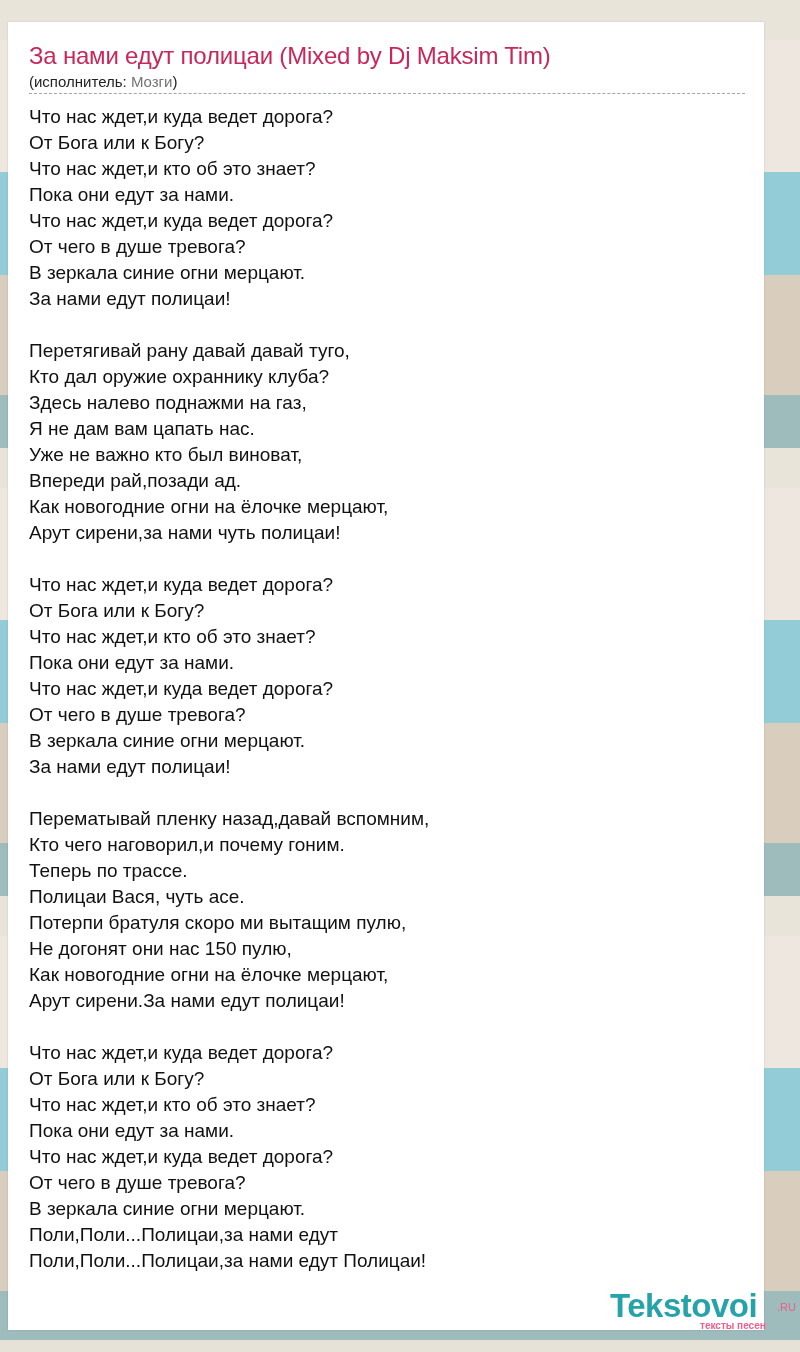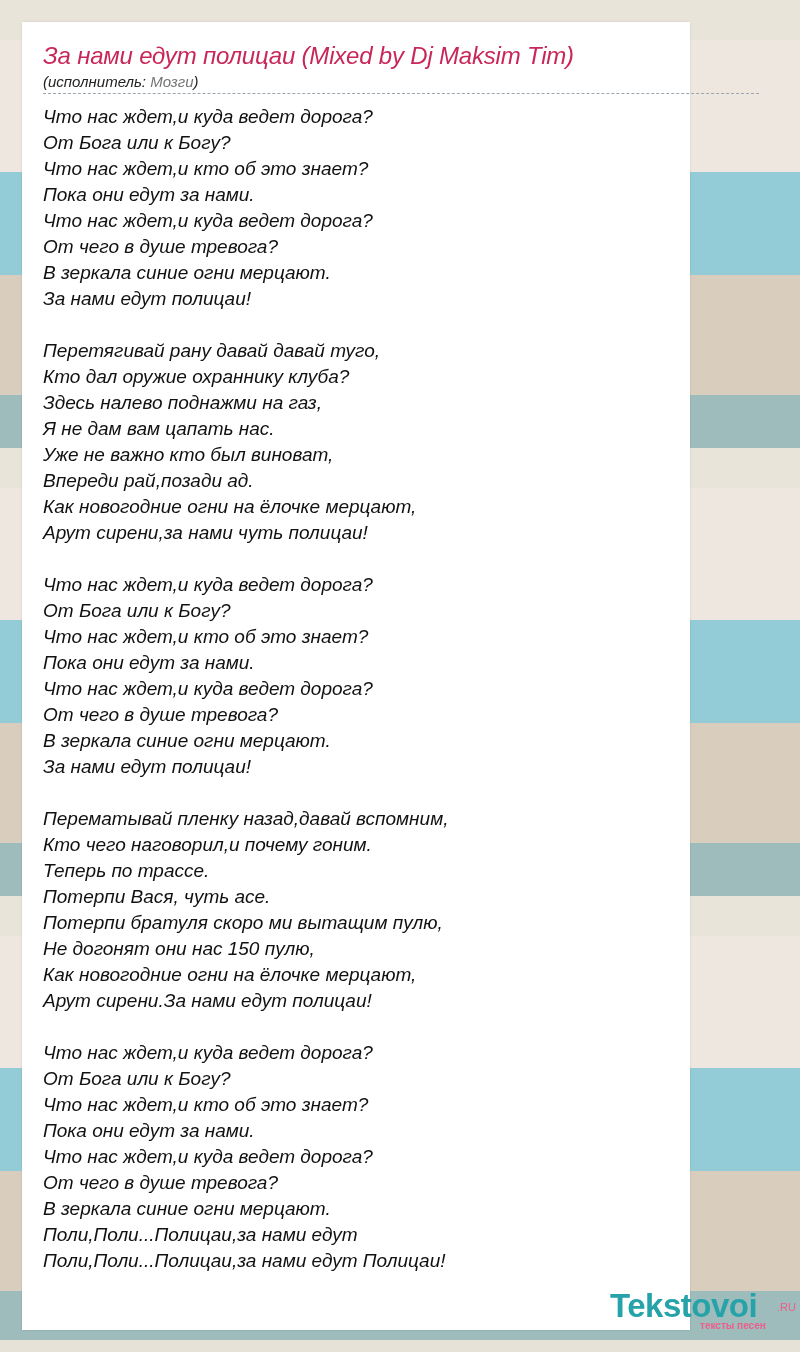--- a/index.html
+++ b/index.html
@@ -12,24 +12,23 @@
         #eee7df 40px, #eee7df 172px,
         #93ccd6 172px, #93ccd6 275px,
         #d9cdbd 275px, #d9cdbd 395px,
         #9dbcbb 395px, #9dbcbb 450px,
         #e9e4da 450px, #e9e4da 500px,
         #eee7df 500px, #eee7df 620px);
     background-size: 800px 448px;
   }
   .bottom-strip { position: absolute; left: 0; top: 1340px; width: 800px; height: 12px; background: #e7e2d8; }
   .card {
-    position: absolute; left: 22px; top: 22px; width: 668px; height: 1308px;
+    position: absolute; left: 8px; top: 22px; width: 756px; height: 1308px;
     background: #ffffff;
     box-shadow: 0 0 2px rgba(0,0,0,0.12);
-    font-style: italic;
   }
   .title {
     position: absolute; left: 21px; top: 20px;
     font-size: 24px; color: #c8275a; font-weight: normal; margin: 0;
     white-space: nowrap; letter-spacing: -0.2px;
   }
   .artist-line {
     position: absolute; left: 21px; top: 51px; font-size: 15px; color: #222;
     white-space: nowrap;
   }
@@ -99,21 +98,21 @@
       <span class="line">Что нас ждет,и куда ведет дорога?</span>
       <span class="line">От чего в душе тревога?</span>
       <span class="line">В зеркала синие огни мерцают.</span>
       <span class="line">За нами едут полицаи!</span>
     </div>
     <span class="gap"></span>
     <div>
       <span class="line">Перематывай пленку назад,давай вспомним,</span>
       <span class="line">Кто чего наговорил,и почему гоним.</span>
       <span class="line">Теперь по трассе.</span>
-      <span class="line">Потерпи Вася, чуть асе.</span>
+      <span class="line">Полицаи Вася, чуть асе.</span>
       <span class="line">Потерпи братуля скоро ми вытащим пулю,</span>
       <span class="line">Не догонят они нас 150 пулю,</span>
       <span class="line">Как новогодние огни на ёлочке мерцают,</span>
       <span class="line">Арут сирени.За нами едут полицаи!</span>
     </div>
     <span class="gap"></span>
     <div>
       <span class="line">Что нас ждет,и куда ведет дорога?</span>
       <span class="line">От Бога или к Богу?</span>
       <span class="line">Что нас ждет,и кто об это знает?</span>

